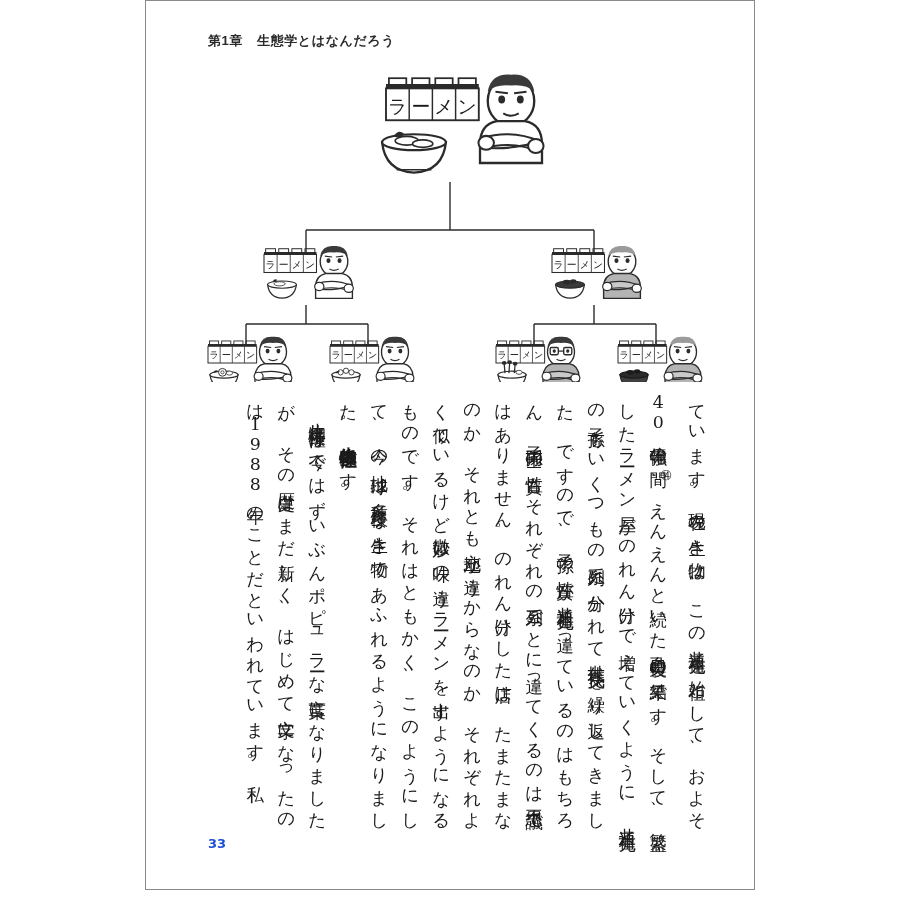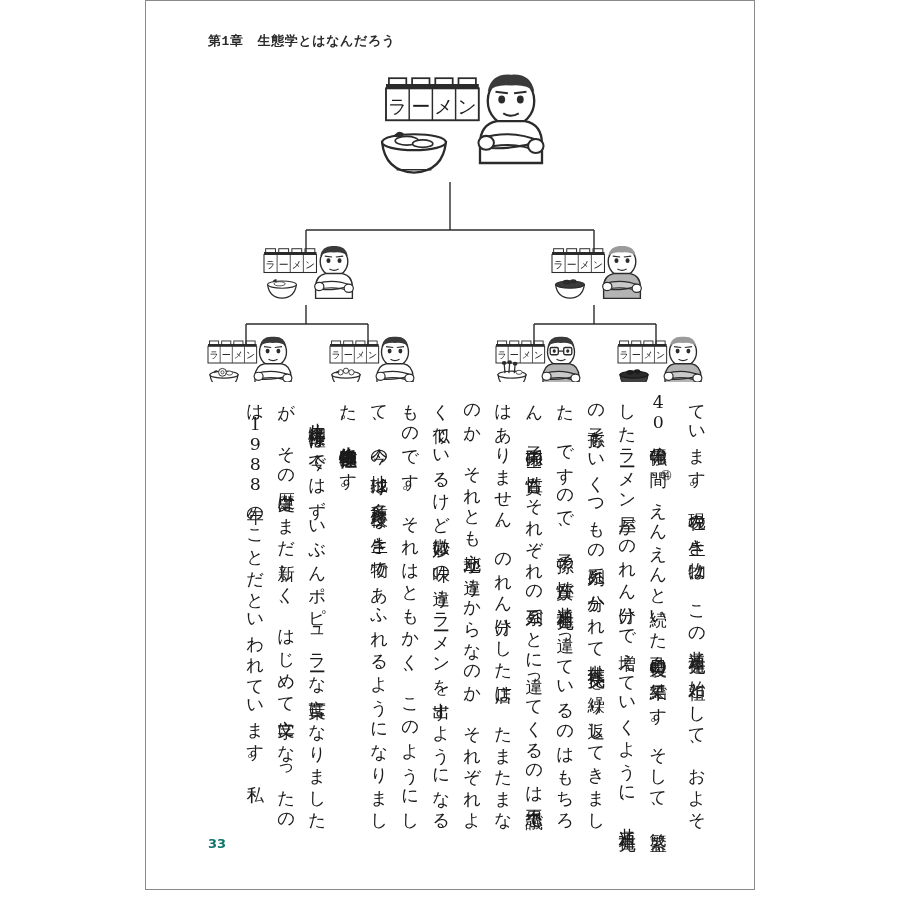--- a/index.html
+++ b/index.html
@@ -32,21 +32,21 @@
     left:-1px; right:-1px; top:0;
     height:1px;
     background:#8a8a8a;
   }
 
   
   .running-head {
     position: absolute;
     left: 62px;
     top: 32px;
-    font-family: Liberation Mono, monospace;
+    font-family: Liberation Sans, sans-serif;
     font-weight: bold;
     font-size: 13px;
     letter-spacing: 0.6px;
     color: #2a2a2a;
     white-space: nowrap;
   }
   .rh-chap { margin-right: 14px; }
 
   
   .figure {
@@ -94,21 +94,21 @@
   }
 
   
   .folio {
     position: absolute;
     left: 62px;
     bottom: 38px;
     font-family: "DejaVu Sans", "Liberation Sans", sans-serif;
     font-size: 13px;
     font-weight: bold;
-    color: #0f766e;
+    color: #1d4ed8;
   }
 </style>
 </head>
 <body>
 
 <div id="page-sheet">
 
   <div class="running-head">
     <span class="rh-chap">第1章</span><span>生態学とはなんだろう</span>
   </div>

